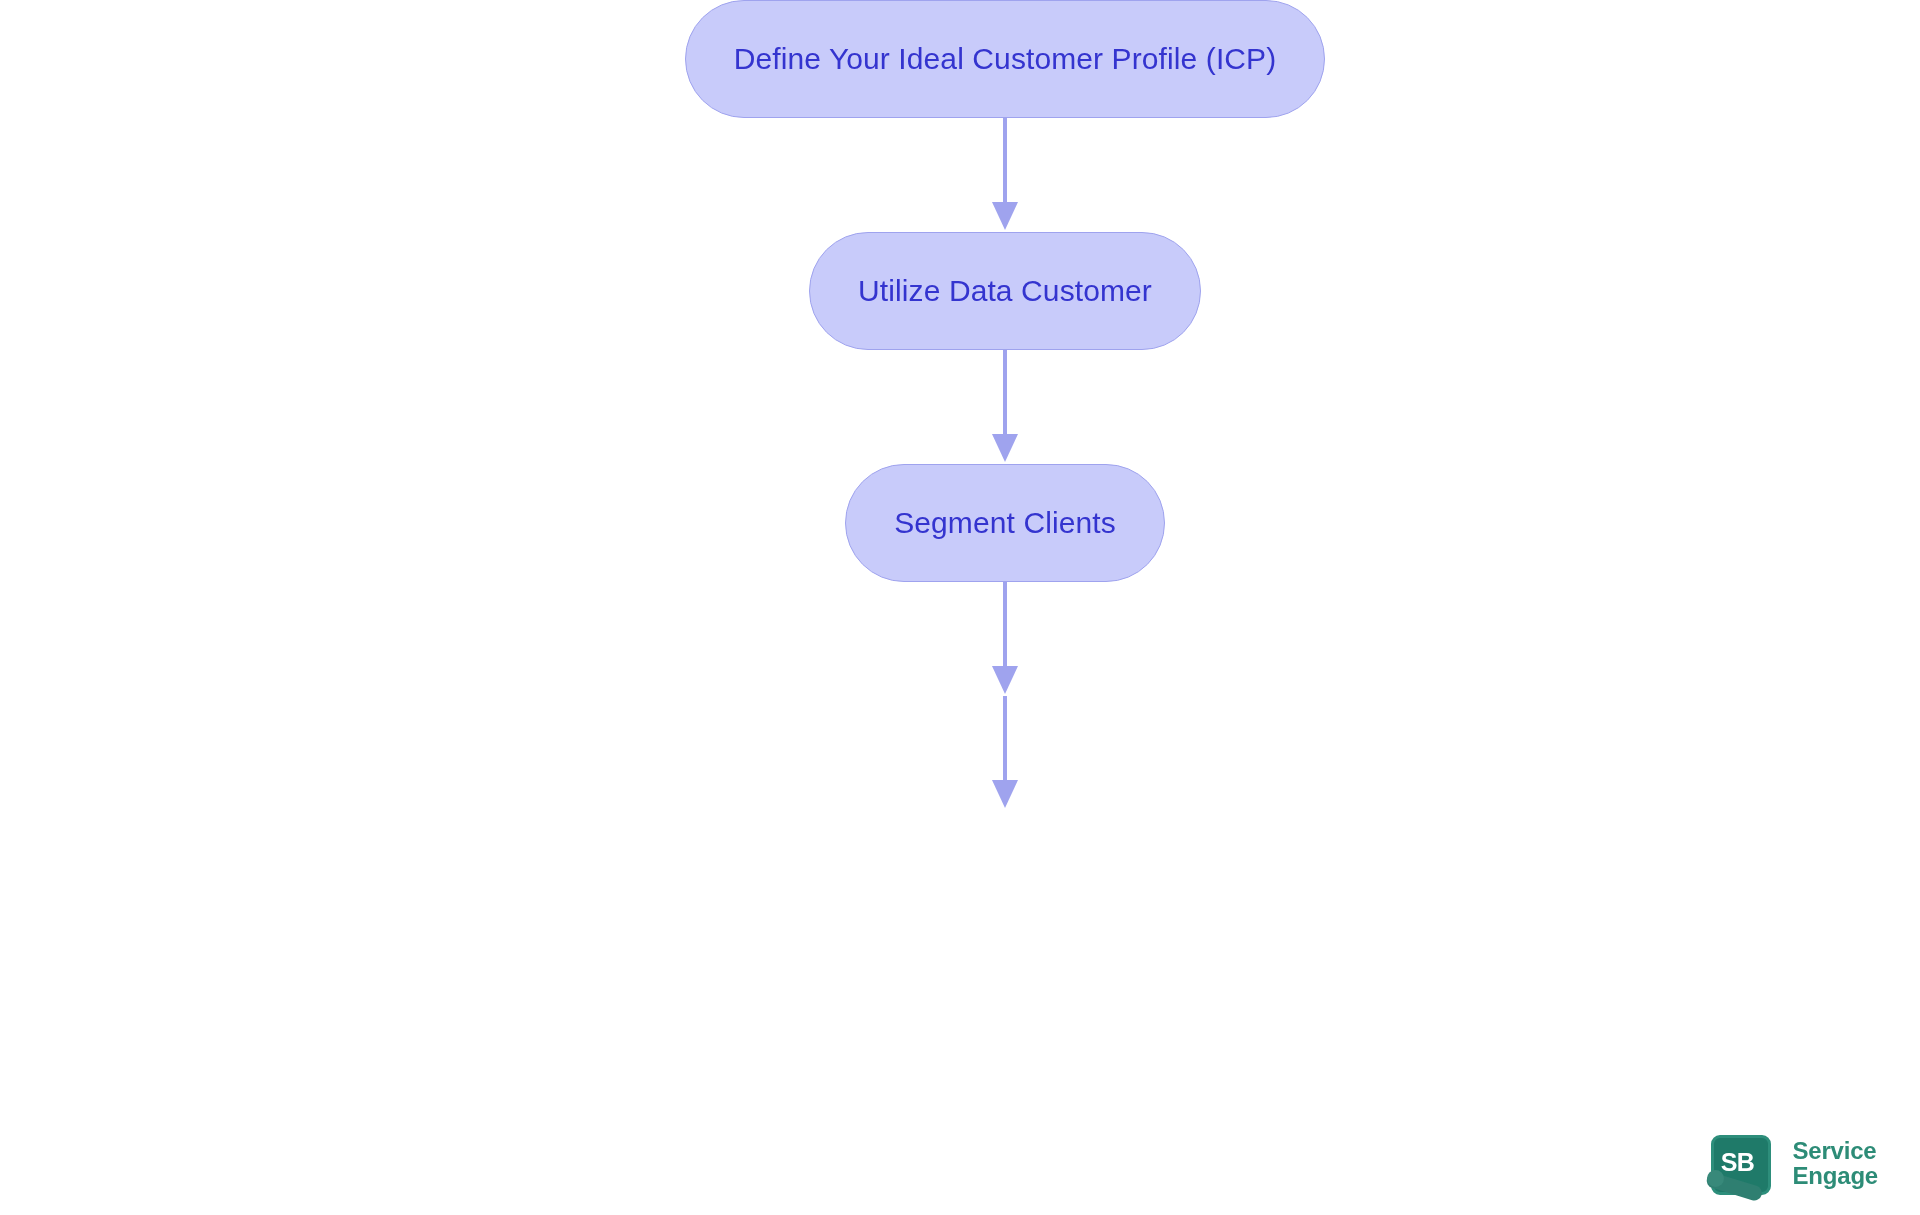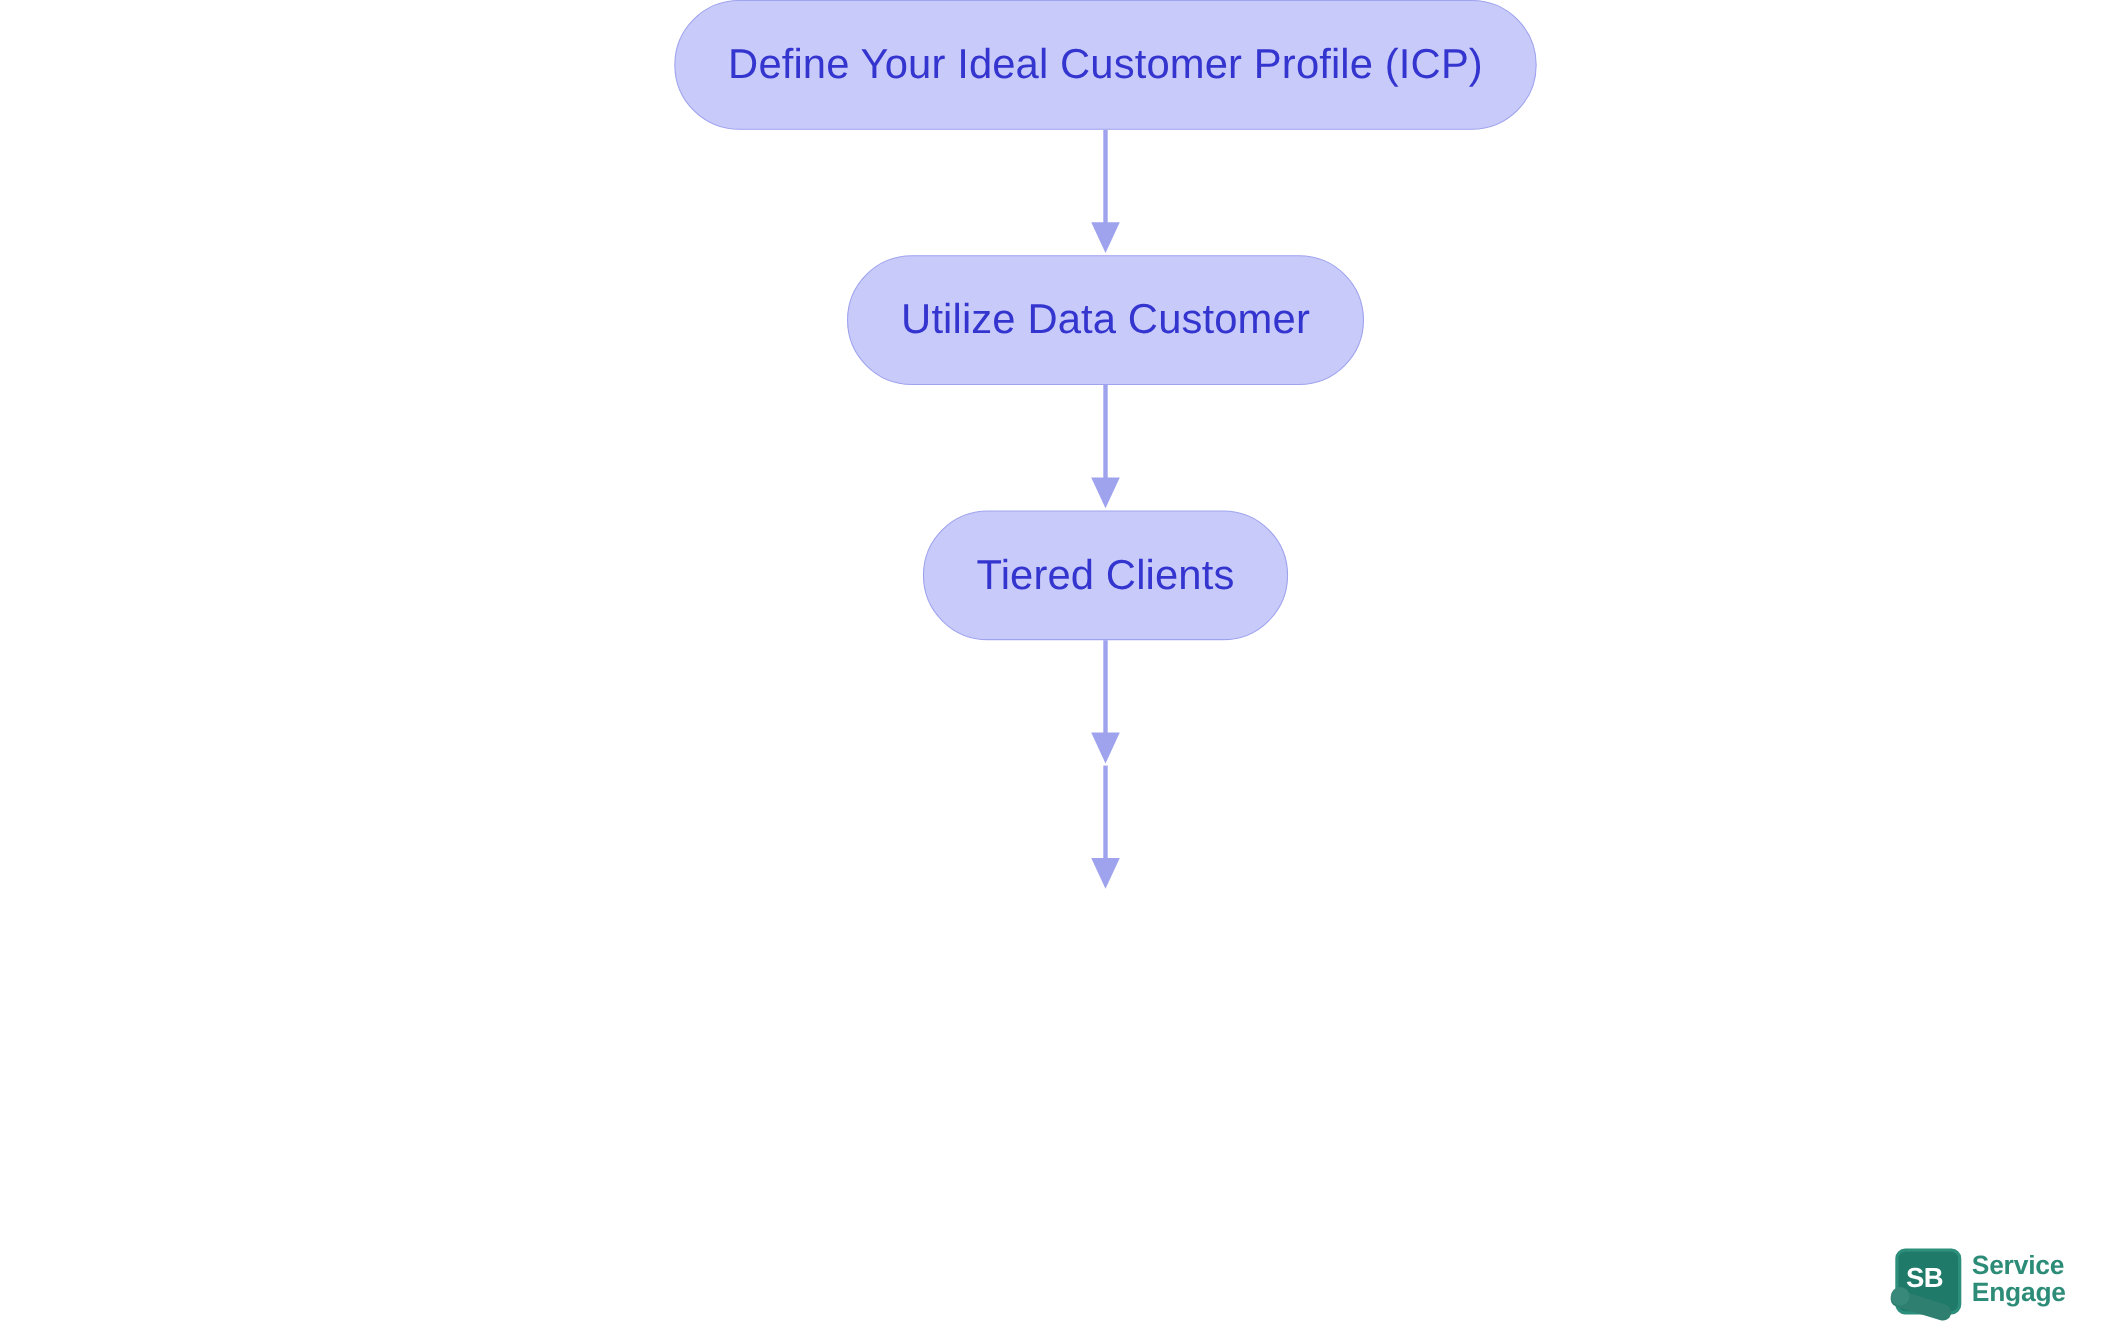--- a/index.html
+++ b/index.html
@@ -39,21 +39,21 @@
     box-sizing: border-box;
     height: 118px;
     border-radius: 999px;
     background: #c8cbfa;
     border: 1.5px solid #9fa3ee;
     color: #3434cf;
     display: flex;
     align-items: center;
     justify-content: flex-end;
     padding: 0 48px;
-    font-size: 38px;
+    font-size: 30px;
     font-weight: 400;
     letter-spacing: 0.1px;
     white-space: nowrap;
     margin-left: 90px; 
   }
 
   
   .connector {
     position: relative;
     width: 40px;
@@ -82,21 +82,21 @@
     border-top: 28px solid #9fa3ee;
   }
 
   
   .logo {
     position: absolute;
     right: 42px;
     bottom: 20px;
     display: flex;
     align-items: center;
-    gap: 12px;
+    gap: 24px;
   }
   .logo-mark {
     position: relative;
     width: 62px;
     height: 62px;
     flex: 0 0 auto;
   }
   .logo-mark .sq {
     position: absolute;
     left: 4px;
@@ -173,21 +173,21 @@
     <div class="node">
       <span>Utilize Data Customer</span>
     </div>
 
     <div class="connector">
       <div class="shaft"></div>
       <div class="head"></div>
     </div>
 
     <div class="node">
-      <span>Tiered Clients</span>
+      <span>Segment Clients</span>
     </div>
 
     <div class="connector">
       <div class="shaft"></div>
       <div class="head"></div>
     </div>
 
 
     <div class="connector">
       <div class="shaft"></div>

